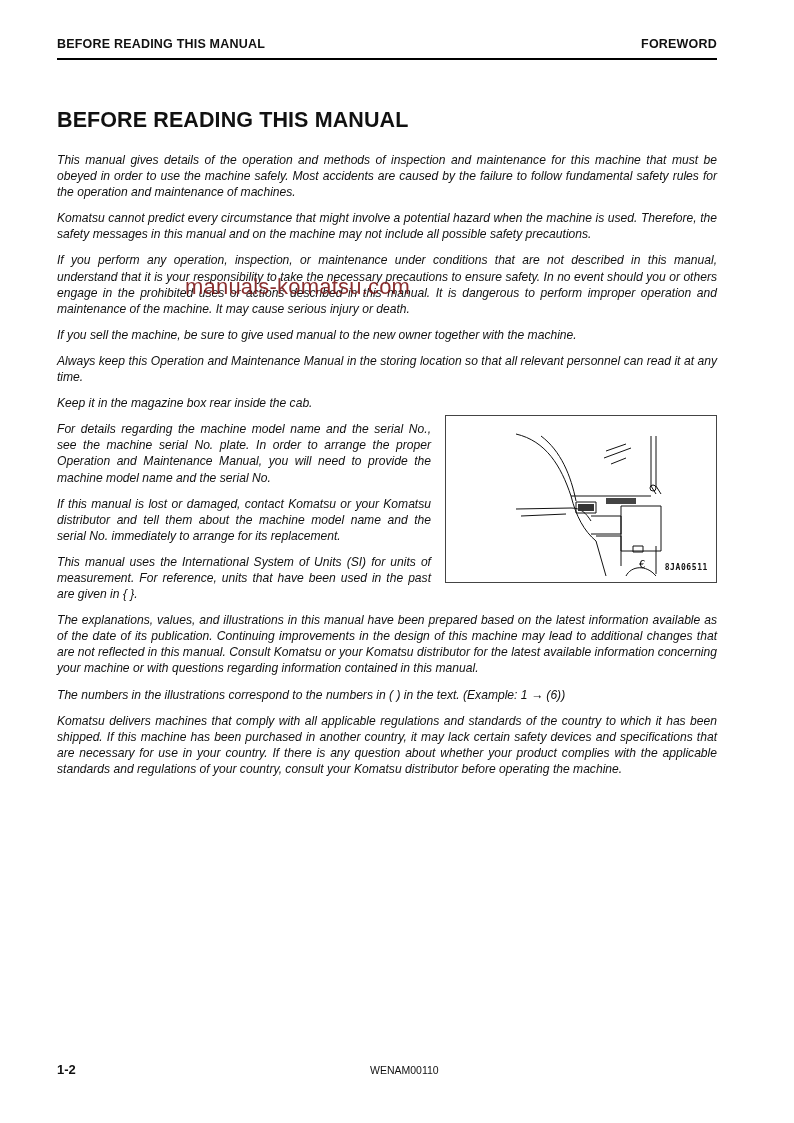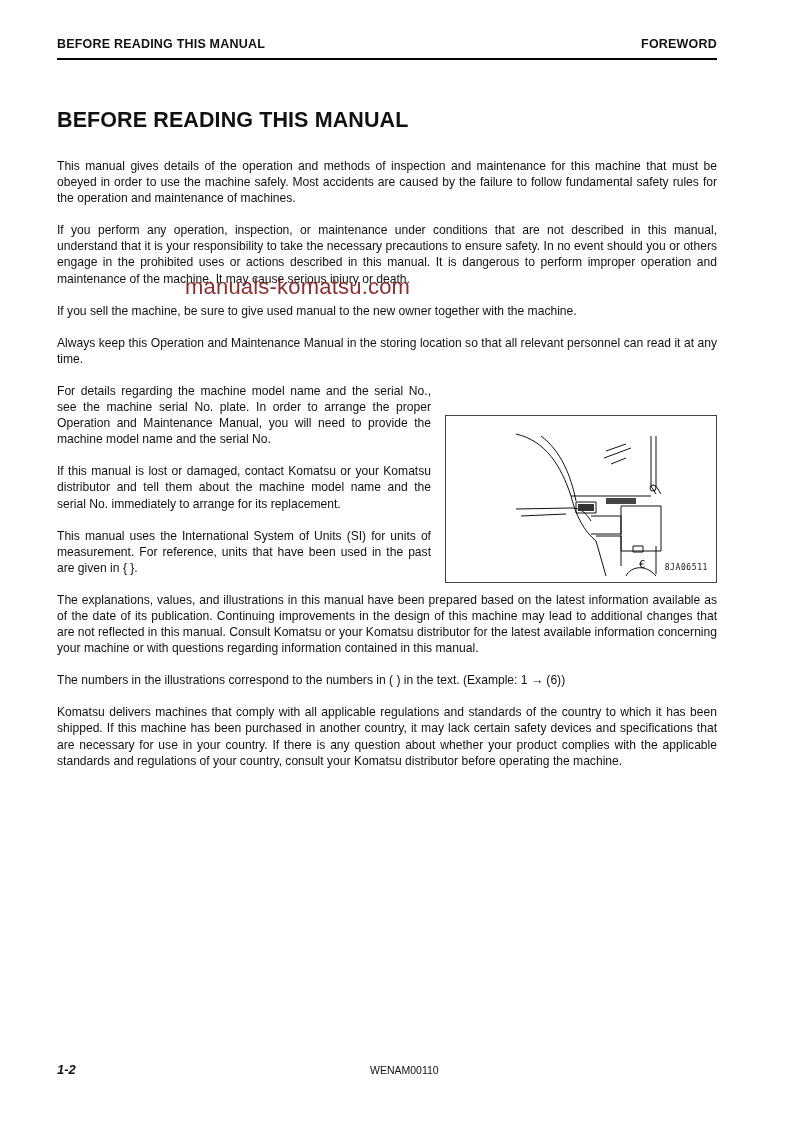--- a/index.html
+++ b/index.html
@@ -4,45 +4,47 @@
   <style>
     html, body { margin:0; padding:0; background:#fff; }
     body { width:794px; height:1123px; position:relative; overflow:hidden;
       font-family:"Liberation Sans", sans-serif; color:#111; }
     .header { position:absolute; left:57px; top:37px; width:660px; font-weight:bold; font-size:12.5px; letter-spacing:0.2px; }
     .header .left { position:absolute; left:0; top:0; }
     .header .right { position:absolute; right:0; top:0;margin-left:28px; }
     .header-rule { position:absolute; left:57px; top:58px; width:660px; height:2px; background:#000; }
     .title { position:absolute; left:57px; top:108px; font-size:21.5px; font-weight:bold; margin:0; letter-spacing:0.1px; }
     .body-text { position:absolute; left:57px; top:142px; width:660px; font-size:12.1px; line-height:16.1px; }
-    .body-text p { margin:16px 0 5px 0; text-align:justify; }
+    .body-text p { margin:10px 0 5px 0; text-align:justify;font-style:italic; }
     .narrow { width:374px; }
     .figure { position:absolute; left:445px; top:415px; width:272px; height:168px; border:1px solid #444; box-sizing:border-box; background:#fff; }
     .figure svg { position:absolute; left:0; top:0; }
-    .fig-label { position:absolute; right:8px; bottom:10px; font-size:8px; letter-spacing:0.6px; font-family:"DejaVu Sans Mono", monospace; }
+    .fig-label { position:absolute; right:8px; bottom:10px; font-size:8px; letter-spacing:0.6px; font-family:"DejaVu Sans Mono", monospace;font-weight:bold; }
     .watermark { position:absolute; left:185px; top:274px; font-size:22px; color:#7f1d1d; letter-spacing:0.2px; opacity:0.92; }
-    .footer-page { position:absolute; left:57px; top:1062px; font-size:13px; font-weight:bold;font-style:italic; }
+    .footer-page { position:absolute; left:57px; top:1062px; font-size:13px; font-weight:bold; }
     .footer-code { position:absolute; left:370px; top:1064px; font-size:10.5px; }
   </style>
 </head>
 <body>
 
 <div class="header">
   <span class="left">BEFORE READING THIS MANUAL</span>
   <span class="right">FOREWORD</span>
 </div>
 <div class="header-rule"></div>
 
 <h1 class="title">BEFORE READING THIS MANUAL</h1>
 
 <div class="body-text">
   <p>This manual gives details of the operation and methods of inspection and maintenance for this machine that must be obeyed in order to use the machine safely. Most accidents are caused by the failure to follow fundamental safety rules for the operation and maintenance of machines.</p>
+  <p>Komatsu cannot predict every circumstance that might involve a potential hazard when the machine is used. Therefore, the safety messages in this manual and on the machine may not include all possible safety precautions.</p>
   <p>If you perform any operation, inspection, or maintenance under conditions that are not described in this manual, understand that it is your responsibility to take the necessary precautions to ensure safety. In no event should you or others engage in the prohibited uses or actions described in this manual. It is dangerous to perform improper operation and maintenance of the machine. It may cause serious injury or death.</p>
   <p>If you sell the machine, be sure to give used manual to the new owner together with the machine.</p>
   <p>Always keep this Operation and Maintenance Manual in the storing location so that all relevant personnel can read it at any time.</p>
+  <p class="narrow">Keep it in the magazine box rear inside the cab.</p>
   <p class="narrow">For details regarding the machine model name and the serial No., see the machine serial No. plate. In order to arrange the proper Operation and Maintenance Manual, you will need to provide the machine model name and the serial No.</p>
   <p class="narrow">If this manual is lost or damaged, contact Komatsu or your Komatsu distributor and tell them about the machine model name and the serial No. immediately to arrange for its replacement.</p>
   <p class="narrow">This manual uses the International System of Units (SI) for units of measurement. For reference, units that have been used in the past are given in { }.</p>
   <p>The explanations, values, and illustrations in this manual have been prepared based on the latest information available as of the date of its publication. Continuing improvements in the design of this machine may lead to additional changes that are not reflected in this manual. Consult Komatsu or your Komatsu distributor for the latest available information concerning your machine or with questions regarding information contained in this manual.</p>
   <p>The numbers in the illustrations correspond to the numbers in ( ) in the text. (Example: 1 → (6))</p>
   <p>Komatsu delivers machines that comply with all applicable regulations and standards of the country to which it has been shipped. If this machine has been purchased in another country, it may lack certain safety devices and specifications that are necessary for use in your country. If there is any question about whether your product complies with the applicable standards and regulations of your country, consult your Komatsu distributor before operating the machine.</p>
 </div>
 
 <div class="watermark">manuals-komatsu.com</div>
 

